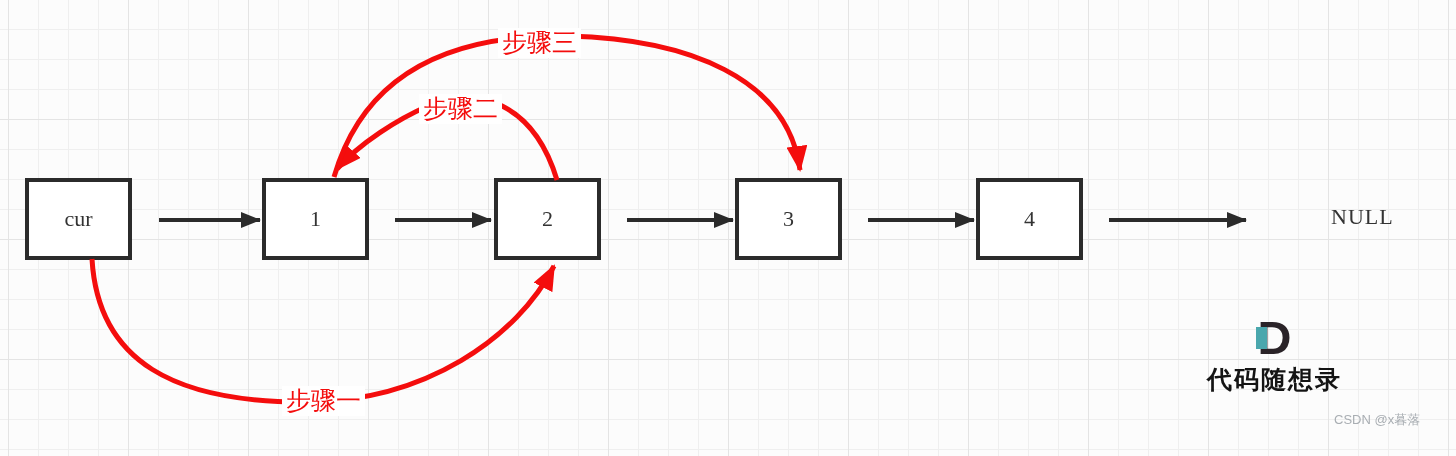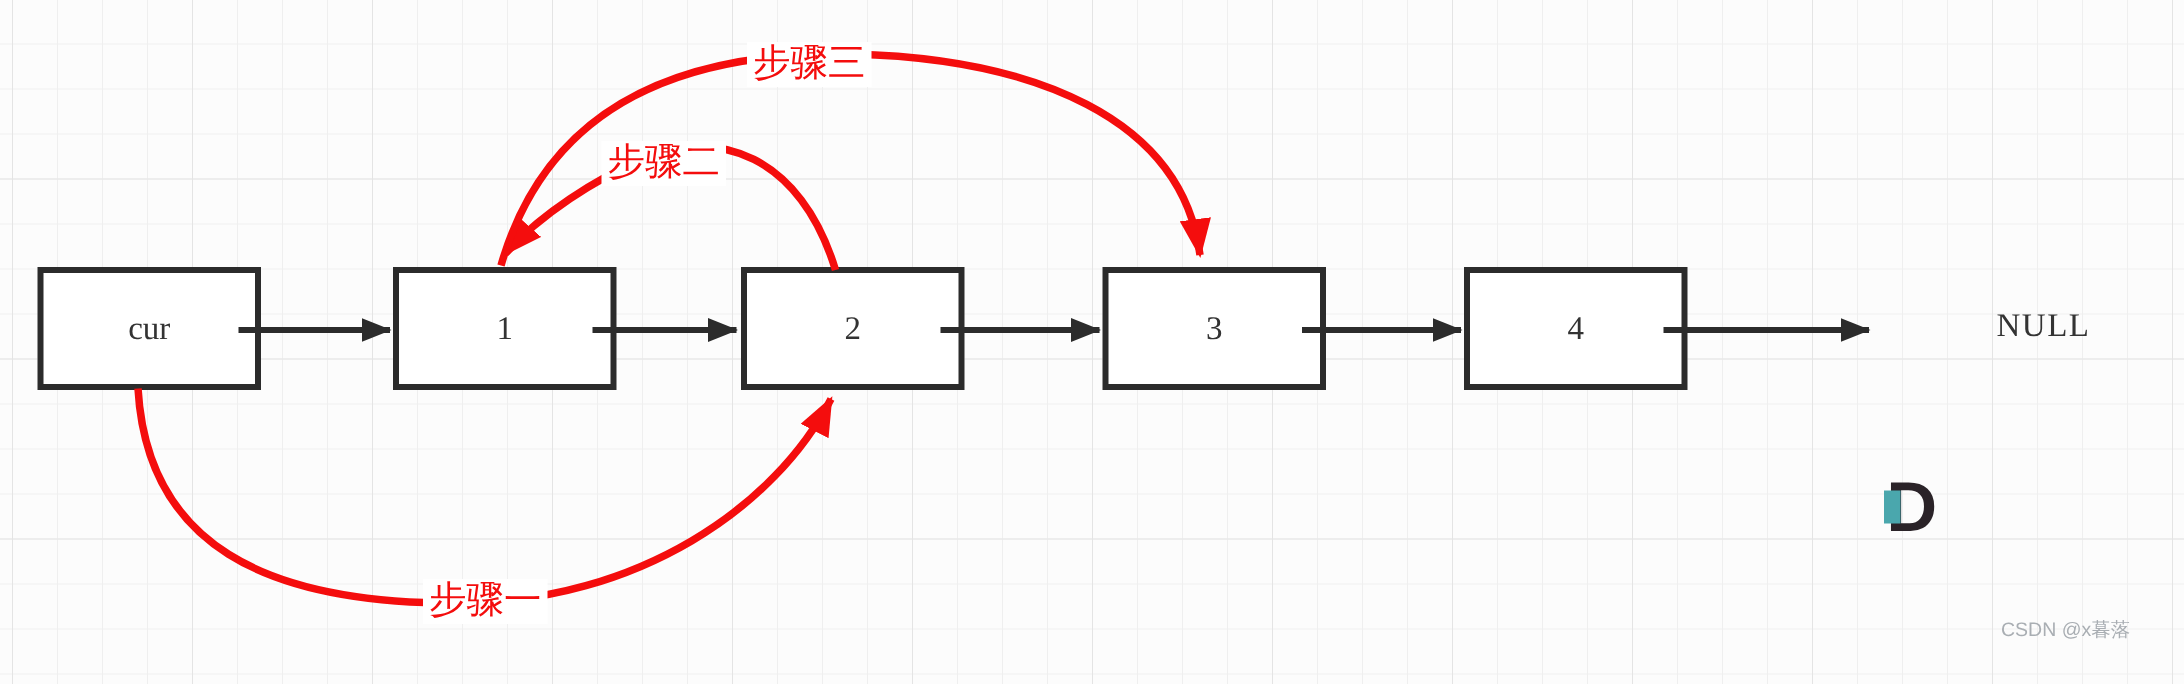--- a/index.html
+++ b/index.html
@@ -16,42 +16,42 @@
     background-image:
       linear-gradient(to right,#e4e4e4 1px,transparent 1px),
       linear-gradient(to bottom,#e4e4e4 1px,transparent 1px),
       linear-gradient(to right,#efefef 1px,transparent 1px),
       linear-gradient(to bottom,#efefef 1px,transparent 1px);
     background-size:120px 120px,120px 120px,30px 30px,30px 30px;
     background-position:8px -1px,8px -1px,8px -1px,8px -1px;
     font-family:"Liberation Serif",serif;
   }
   .node{
-    position:absolute;top:178px;width:149px;height:82px;
+    position:absolute;top:178px;width:107px;height:82px;
     box-sizing:border-box;border:4px solid var(--ink);background:#ffffff;
     display:flex;align-items:center;justify-content:center;
     font-size:22px;color:#333;z-index:2;
   }
   .n-cur{left:25px;}
   .n-1{left:262px;}
   .n-2{left:494px;}
   .n-3{left:735px;}
   .n-4{left:976px;}
   .null-label{
     position:absolute;left:1331px;top:204px;
     font-size:22px;color:#333;z-index:2;letter-spacing:1px;
   }
   .arrows{position:absolute;left:0;top:0;z-index:3;pointer-events:none;}
   .step-label{
     position:absolute;z-index:4;background:#ffffff;
     color:var(--red);font-size:25px;line-height:1.1;
     padding:1px 4px;white-space:nowrap;font-weight:500;
   }
   .sl-1{left:282px;top:386px;}
-  .sl-2{left:401px;top:94px;text-align:center;}
+  .sl-2{left:419px;top:94px;text-align:center;}
   .sl-3{left:498px;top:28px;}
   .brand{
     position:absolute;left:1192px;top:314px;width:165px;
     text-align:center;z-index:2;
   }
   .brand-d{
     position:relative;display:inline-block;line-height:1;
     font-family:"Liberation Sans",sans-serif;font-weight:900;
     font-size:47px;color:#2a2328;
   }
@@ -115,17 +115,18 @@
 
   <div class="step-label sl-1">步骤一</div>
   <div class="step-label sl-2">步骤二</div>
   <div class="step-label sl-3">步骤三</div>
 
   <div class="brand">
     <div class="brand-d">
       <span>D</span>
       <span class="teal-block"></span>
     </div>
+    <div class="brand-text">代码随想录</div>
   </div>
 
   <div class="credit">CSDN @x暮落</div>
 
 </div>
 
 </body></html>

